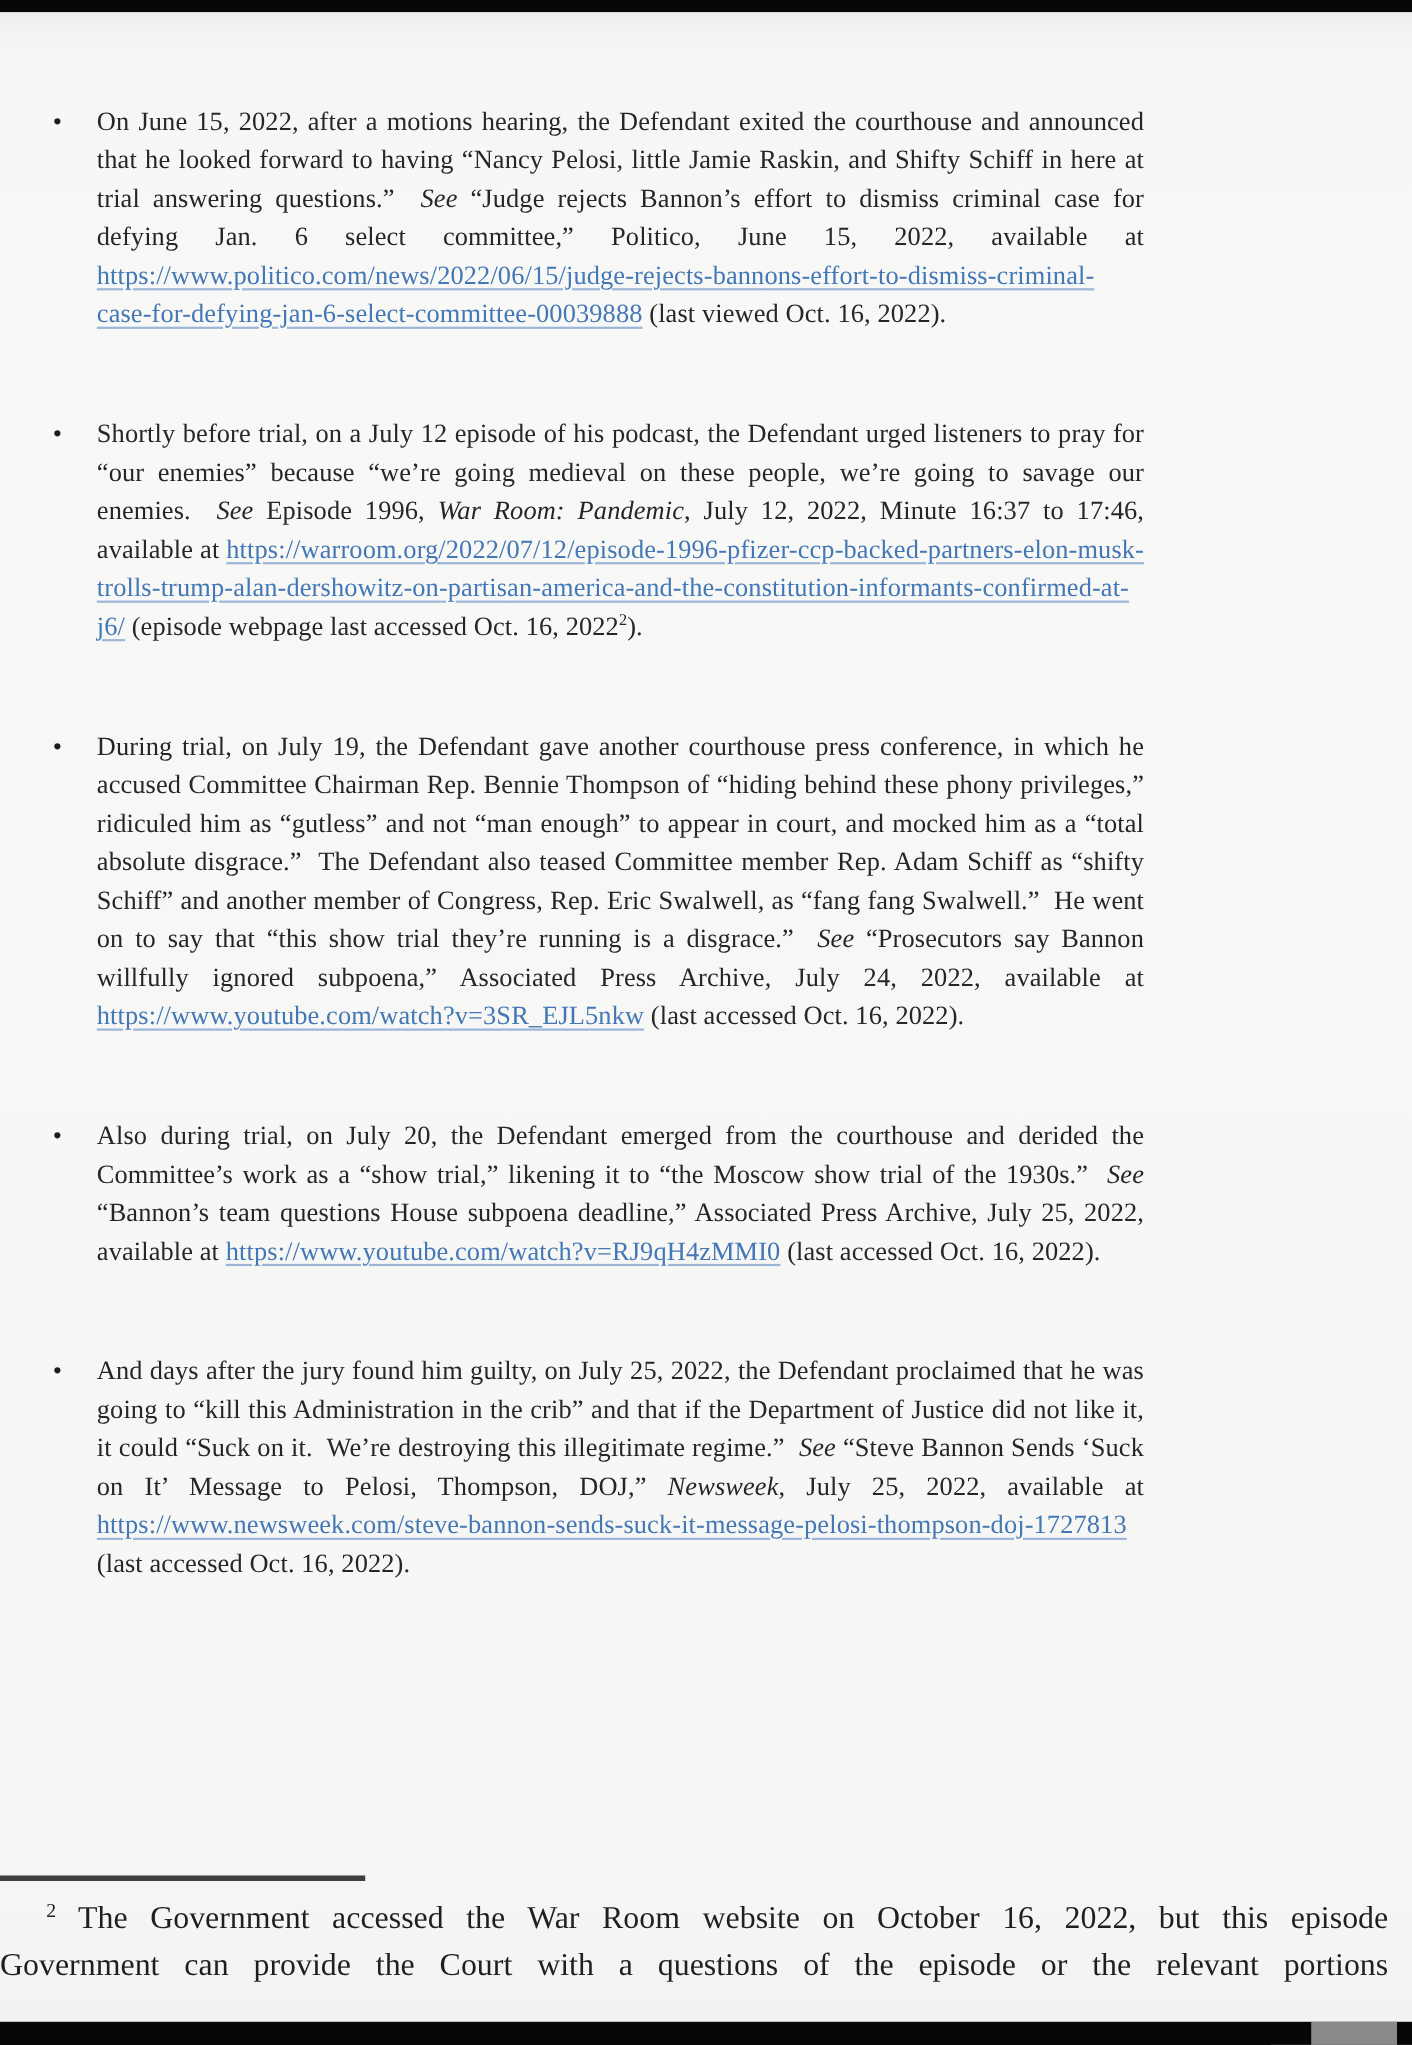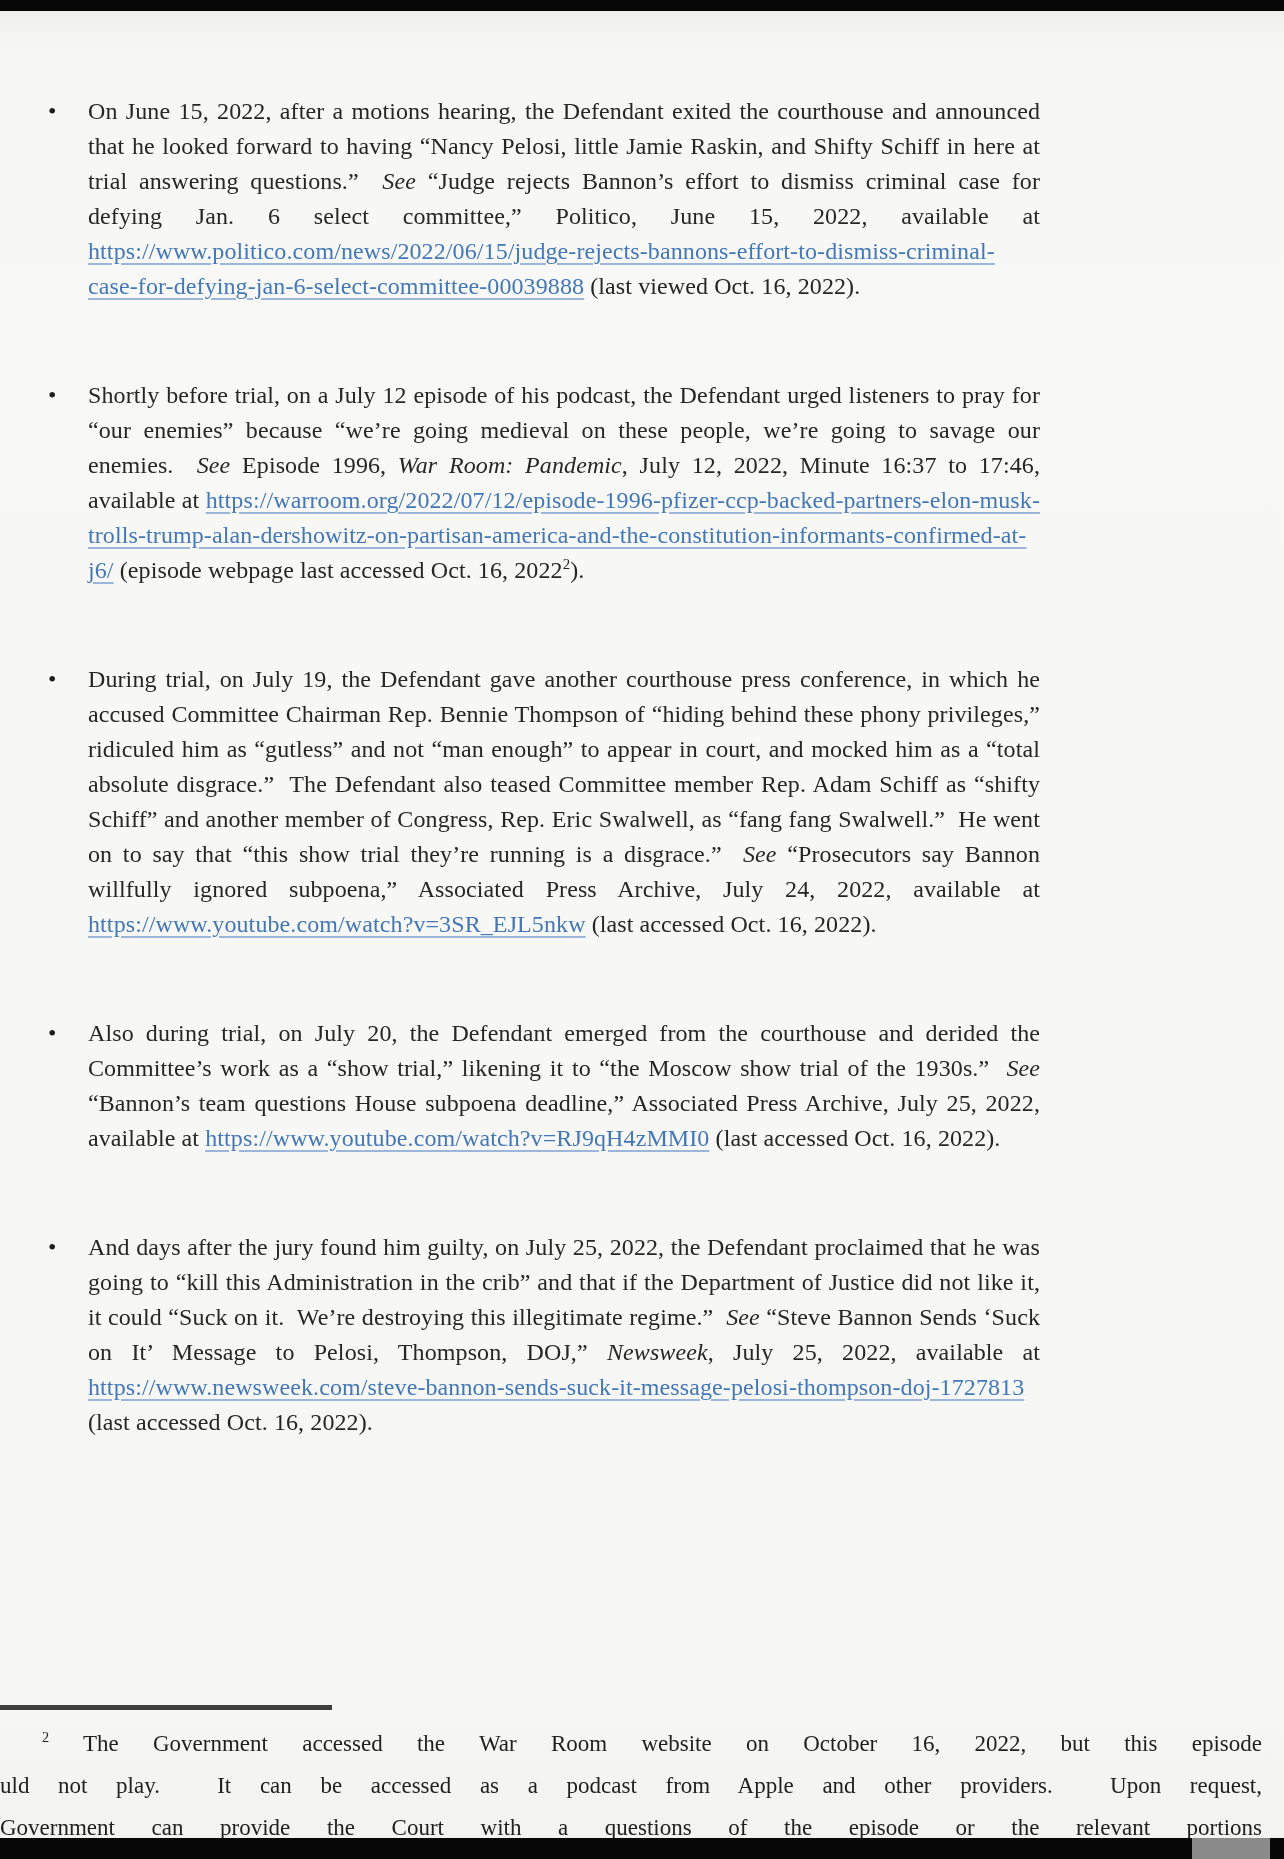--- a/index.html
+++ b/index.html
@@ -28,21 +28,21 @@
     color:#4377b5;
     text-decoration:underline;
     text-decoration-color:#9bb6d9;
     text-decoration-thickness:2px;
     text-underline-offset:4px;
     cursor:pointer;
   }
   .footnote{position:absolute;top:1705px;left:0;width:1262px;}
   .fn-rule{width:332px;height:5px;background:#3f3f3f;margin-bottom:13px;}
   .fn-line{
-    font-size:23px;line-height:42px;color:#1f1f1f;
+    font-size:29px;line-height:42px;color:#1f1f1f;
     text-align:justify;text-align-last:justify;
     overflow:hidden;white-space:nowrap;
   }
   .fn-line.fn-first{padding-left:42px;}
 </style>
 </head>
 <body>
 
 <div class="page">
   <div class="crop-bar-top"></div>
@@ -66,20 +66,19 @@
     </div>
     <div class="bullet-item">
       <span class="bullet-marker">•</span>
       <div class="bullet-text"><span>And days after the jury found him guilty, on July 25, 2022, the Defendant proclaimed that he was going to “kill this Administration in the crib” and that if the Department of Justice did not like it, it could “Suck on it.&nbsp; We’re destroying this illegitimate regime.”&nbsp; </span><em>See</em><span> “Steve Bannon Sends ‘Suck on It’ Message to Pelosi, Thompson, DOJ,” </span><em>Newsweek</em><span>, July 25, 2022, available at </span><a class="doc-link" href="#" style="color: rgb(67, 119, 181);">https://www.newsweek.com/steve-bannon-sends-suck-it-message-pelosi-thompson-doj-1727813</a><span> (last accessed Oct. 16, 2022).</span></div>
     </div>
   </div>
 
   <div class="footnote">
     <div class="fn-rule"></div>
     <div class="fn-line fn-first"><sup>2</sup><span> The Government accessed the War Room website on October 16, 2022, but this episode</span></div>
-    <div class="fn-line"><span>uld not play.&nbsp; It can be accessed as a podcast from Apple and other providers.&nbsp; Upon request,</span></div>
     <div class="fn-line"><span>Government can provide the Court with a questions of the episode or the relevant portions</span></div>
   </div>
 
   <div class="crop-bar-bottom">
     <div class="gray-seg"></div>
   </div>
 </div>
 
 </body></html>

